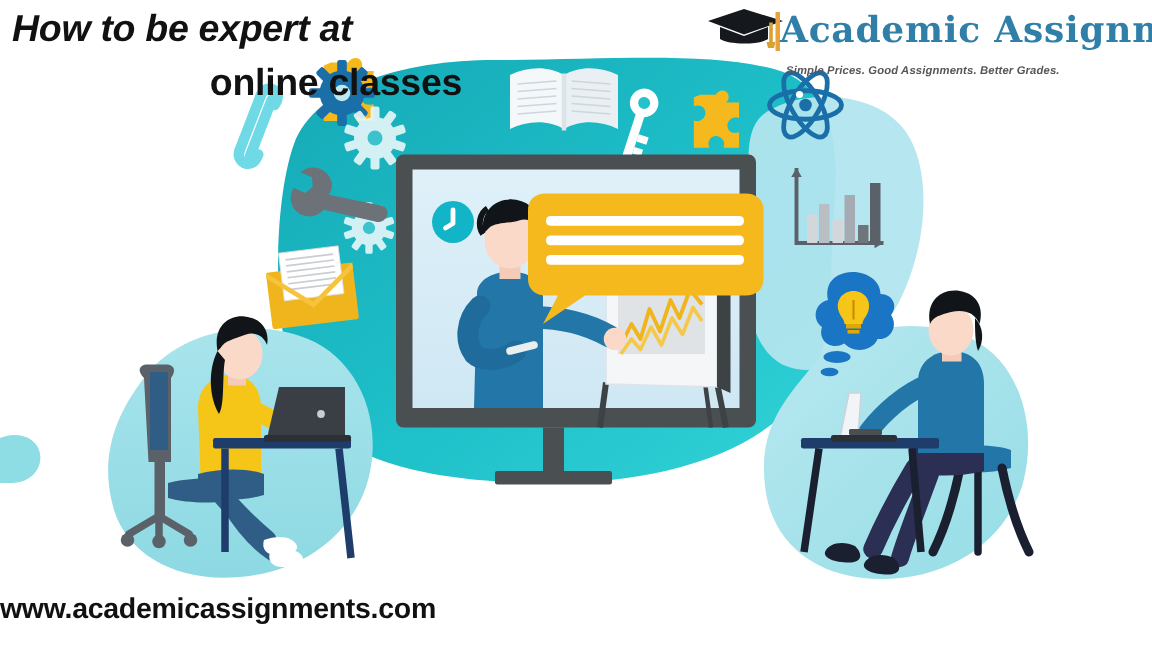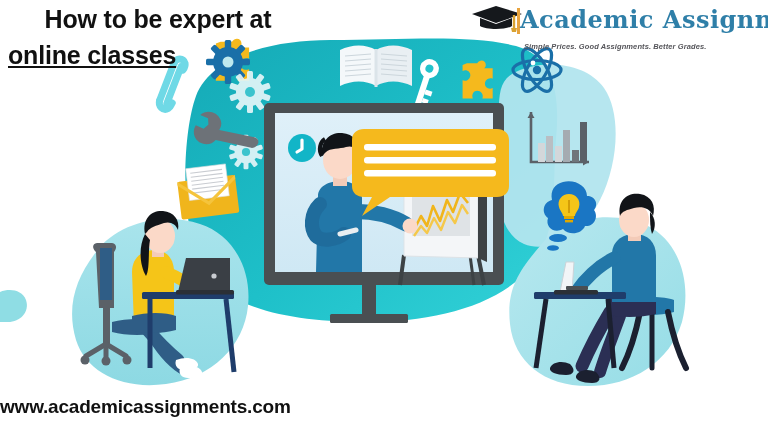--- a/index.html
+++ b/index.html
@@ -11,22 +11,22 @@
   }
   #stage{position:relative;width:768px;height:432px;overflow:hidden;background:#fff;}
 
   
   .title{
     position:absolute;left:8px;top:2px;width:300px;
     font-size:25px;font-weight:bold;color:#111;
     line-height:1.42;text-align:center;letter-spacing:-0.2px;
     z-index:40;
   }
-  .title .l1{display:block;text-align:center;}
-  .title .l2{display:block;text-align:left;text-decoration:underline;}
+  .title .l1{display:block;text-align:left;font-style:italic;}
+  .title .l2{display:block;text-align:right;}
 
   
   .logo{position:absolute;left:470px;top:2px;width:292px;height:50px;z-index:45;}
   .logo-cap{position:absolute;left:0px;top:2px;width:54px;height:28px;}
   .logo-text{
     position:absolute;left:50px;top:3px;
     font-family:"DejaVu Serif", serif;
     font-size:24px;font-weight:bold;color:#2f7fa8;
     letter-spacing:0.5px;white-space:nowrap;
   }

